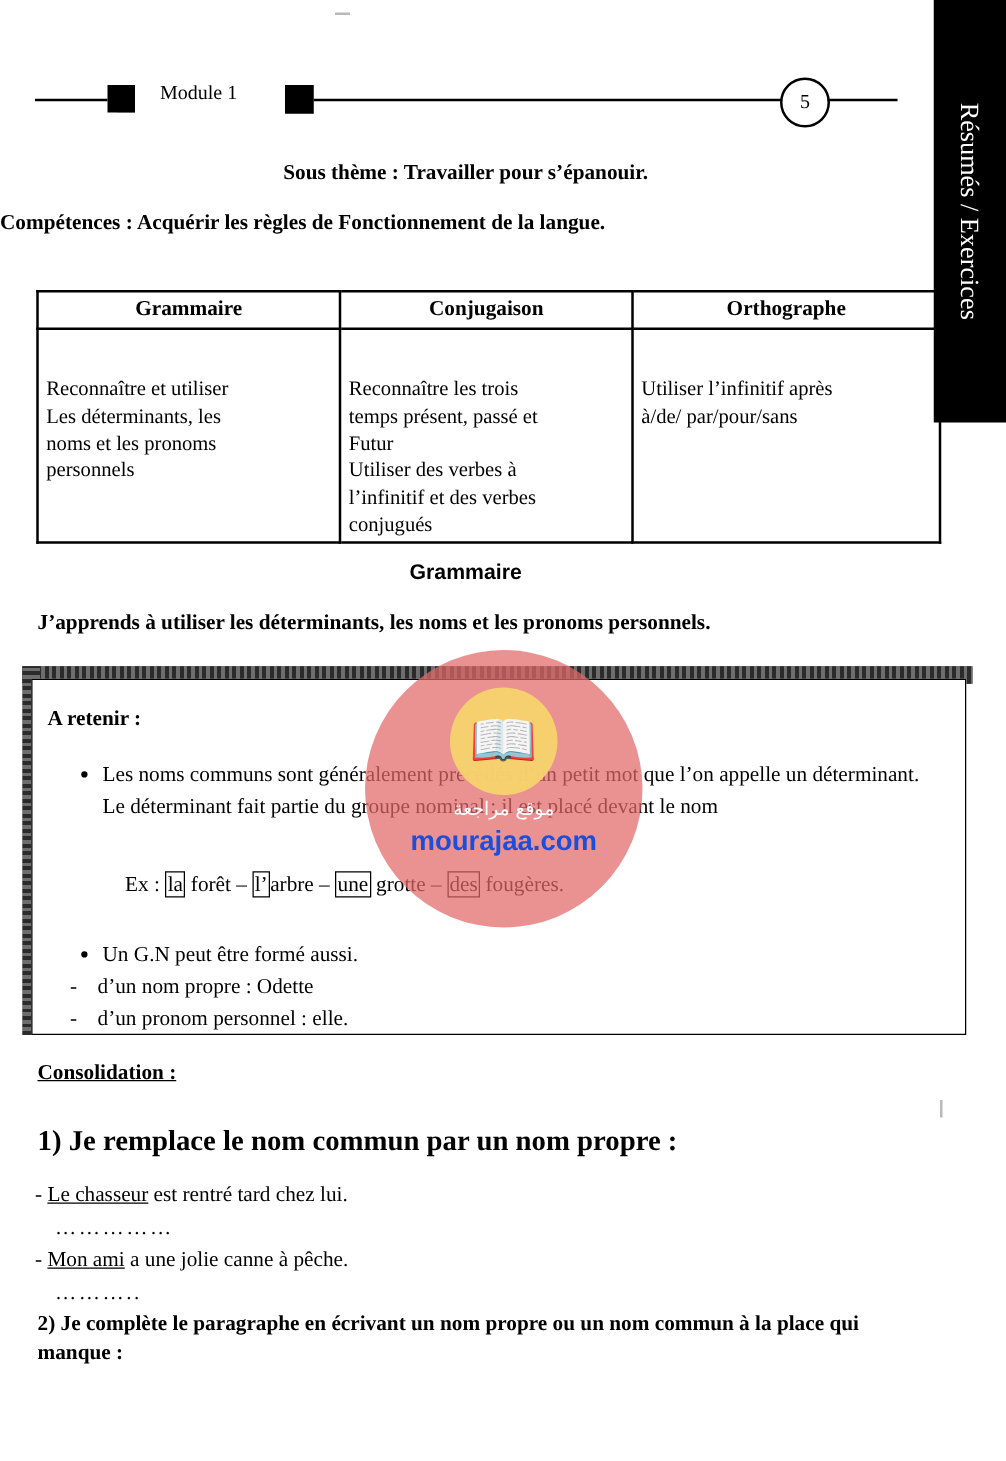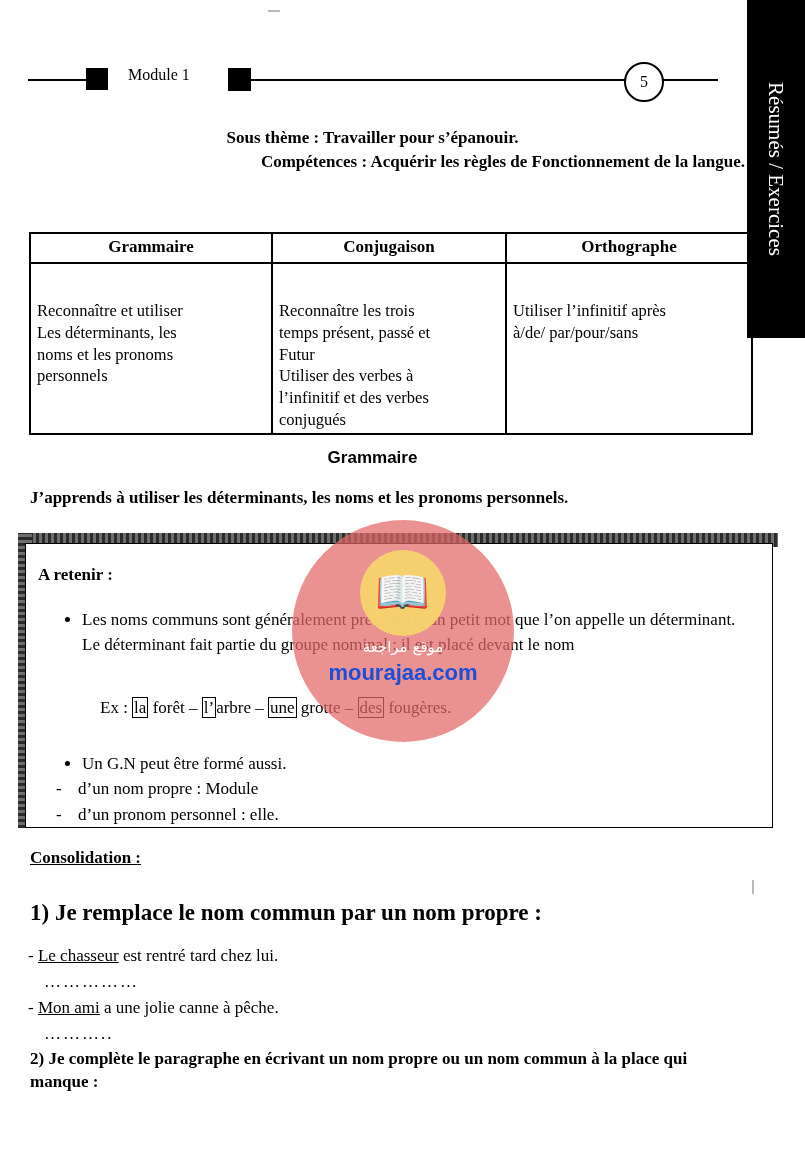--- a/index.html
+++ b/index.html
@@ -126,23 +126,23 @@
     left: 0;
     top: 128px;
     width: 745px;
     text-align: center;
     font-size: 17px;
     font-weight: bold;
   }
   .competences {
     position: absolute;
     left: 0;
-    top: 152px;
+    top: 168px;
     width: 745px;
-    text-align: right;
+    text-align: left;
     font-size: 17px;
     font-weight: bold;
   }
 
   
   table.skills {
     position: absolute;
     left: 29px;
     top: 232px;
     width: 716px;
@@ -431,21 +431,21 @@
         <span>Ex : </span><span class="boxed">la</span><span> forêt – </span><span class="boxed">l’</span><span>arbre – </span><span class="boxed">une</span><span> grotte – </span><span class="boxed">des</span><span> fougères.</span>
       </div>
     </li>
   </ul>
 </div>
 
 <div class="dash-list">
   <ul style="margin:0;padding-left:26px;">
     <li><span>Un G.N peut être formé aussi.</span></li>
   </ul>
-  <div class="dash-row"><span class="dash">-</span><span>d’un nom propre : Module</span></div>
+  <div class="dash-row"><span class="dash">-</span><span>d’un nom propre : Odette</span></div>
   <div class="dash-row"><span class="dash">-</span><span>d’un pronom personnel : elle.</span></div>
 </div>
 
 <div class="consolidation">Consolidation :</div>
 <div class="q1">1) Je remplace le nom commun par un nom propre :</div>
 
 <div class="s1">
   <span>- </span><span class="u">Le chasseur</span><span> est rentré tard chez lui.</span>
 </div>
 <div class="dots1">……………</div>

